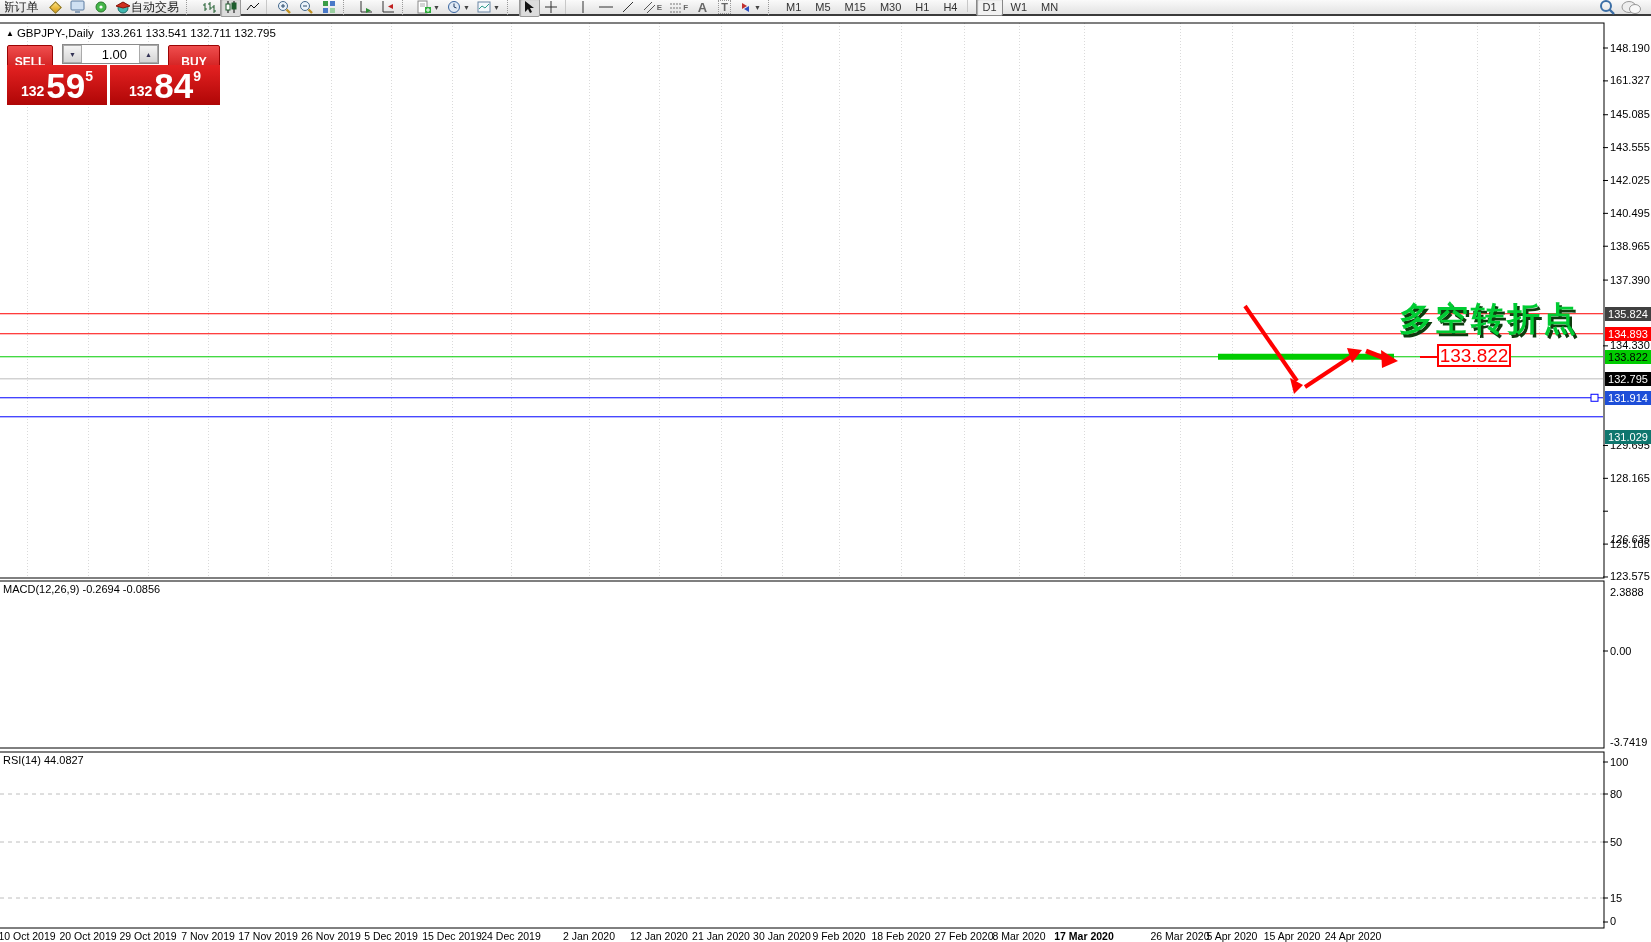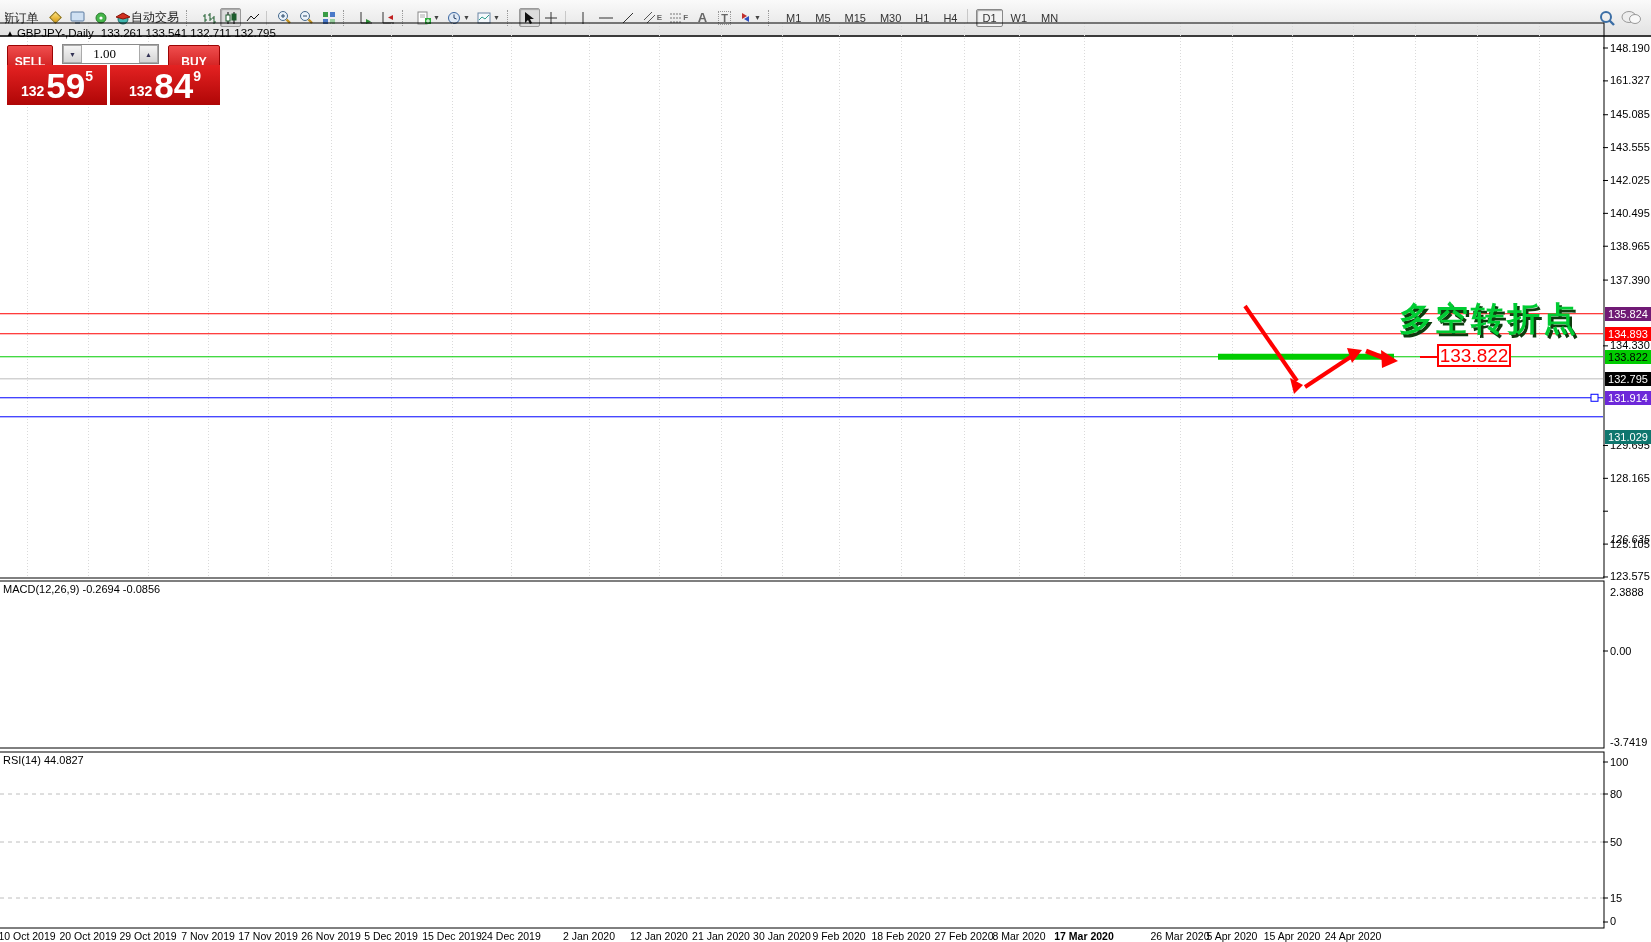--- a/index.html
+++ b/index.html
@@ -1,20 +1,20 @@
 <!DOCTYPE html>
 <html><head>
 <meta charset="utf-8">
 <style>
   *{box-sizing:border-box;margin:0;padding:0}
   html,body{width:1651px;height:942px;overflow:hidden;background:#fff;
     font-family:"Liberation Sans",sans-serif;-webkit-font-smoothing:antialiased}
   #app{position:relative;width:1651px;height:942px;background:#fff}
   
-  #toolbar{position:absolute;left:0;top:0;width:1651px;height:37px;
+  #toolbar{position:absolute;left:0;top:0;width:1651px;height:16px;
     background:linear-gradient(#fafafa,#e2e2e2);border-bottom:2px solid #3a3a3a;
     display:flex;align-items:center;padding:0 4px;gap:1px;font-size:12px;color:#222}
   .sep{width:8px;height:16px;border-left:1px dotted #9a9a9a;margin:0 3px}
   .vsep{width:5px;height:14px;border-left:1px solid #c8c8c8;margin:0 2px}
   .tbb{height:19px;min-width:21px;display:flex;align-items:center;justify-content:center;
     border:1px solid transparent;border-radius:2px;padding:0 2px;gap:1px;cursor:default}
   .tbb.pressed{background:#dcdcdc;border:1px solid #9a9a9a;box-shadow:inset 1px 1px 1px rgba(0,0,0,.25)}
   .caret{font-size:7px;color:#444;margin-left:1px}
   .txtclip{width:40px;overflow:hidden;height:16px;line-height:16px;white-space:nowrap}
   .txtclip span{margin-left:-7px}
@@ -32,22 +32,22 @@
   #title .vals{margin-left:7px}
   
   #trade{position:absolute;left:7px;top:44px;width:213px}
   #trade .row1{display:flex;justify-content:space-between;align-items:stretch;height:20px}
   .tbtn{width:46px;height:33px;margin-top:1px;color:#fff;font-size:12px;font-weight:bold;
     display:flex;align-items:center;justify-content:center;
     background:linear-gradient(#ef4e4e,#c60d0d);border:1px solid #9c0404;border-radius:2px}
   .volwrap{display:flex;height:20px;border:1px solid #8a8a8a;background:#fff}
   .spin{width:19px;background:linear-gradient(#f5f5f5,#d5d5d5);border:1px solid #aaa;
     display:flex;align-items:center;justify-content:center;font-size:7px;color:#335}
-  .volfield{width:57px;border:none;outline:none;font-size:13px;text-align:center;padding-right:12px;
-    font-family:Liberation Serif, serif}
+  .volfield{width:57px;border:none;outline:none;font-size:13px;text-align:right;padding-right:12px;
+    font-family:Liberation Sans, sans-serif}
   #trade .row2{display:flex;margin-top:1px}
   .pricebox{height:40px;color:#fff;background:linear-gradient(#e42222,#af0606);
     display:flex;align-items:flex-end;justify-content:center;padding-bottom:2px}
   .pricebox.sell{width:100px;margin-right:3px}
   .pricebox.buy{width:110px}
   .psmall{font-size:14px;font-weight:bold;margin:0 2px 4px 0}
   .pbig{font-size:35px;font-weight:bold;line-height:34px}
   .psup{font-size:14px;font-weight:bold;align-self:flex-start;margin-top:3px}
   
   #annotation{position:absolute;left:1399px;top:297px;font-size:33px;font-weight:bold;
@@ -397,25 +397,25 @@
       <span class="pt" style="top: 173.986px;">142.025</span>
       <span class="pt" style="top: 206.866px;">140.495</span>
       <span class="pt" style="top: 239.745px;">138.965</span>
       <span class="pt" style="top: 273.592px;">137.390</span>
       <span class="pt" style="top: 339.351px;">134.330</span>
       <span class="pt" style="top: 438.958px;">129.695</span>
       <span class="pt" style="top: 471.837px;">128.165</span>
       <span class="pt" style="top: 533px; font-style: italic;">126.635</span>
       <span class="pt" style="top: 537.597px;">125.105</span>
       <span class="pt" style="top: 570.476px;">123.575</span>
-      <span class="chip" style="top: 306.745px; background: #701a75; color: rgb(255, 255, 255);">135.824</span>
+      <span class="chip" style="top: 306.745px; background: #404040; color: rgb(255, 255, 255);">135.824</span>
       <span class="chip" style="top: 326.753px; background: rgb(255, 0, 0); color: rgb(255, 255, 255);">134.893</span>
       <span class="chip" style="top: 349.768px; background: rgb(0, 204, 0); color: rgb(0, 0, 0);">133.822</span>
       <span class="chip" style="top: 371.839px; background: rgb(0, 0, 0); color: rgb(255, 255, 255);">132.795</span>
-      <span class="chip" style="top: 390.771px; background: #6d28d9; color: rgb(255, 255, 255);">131.914</span>
+      <span class="chip" style="top: 390.771px; background: #1d4ed8; color: rgb(255, 255, 255);">131.914</span>
       <span class="chip" style="top: 430px; background: #0f766e; color: rgb(255, 255, 255);">131.029</span>
     </div>
   <div id="ind-axes">
       <span class="ma" style="top: 586px;">2.3888</span>
       <span class="ma" style="top: 645px;">0.00</span>
       <span class="ma" style="top: 736px;">-3.7419</span>
       <span class="ra" style="top: 756px;">100</span>
       <span class="ra" style="top: 788px;">80</span>
       <span class="ra" style="top: 836px;">50</span>
       <span class="ra" style="top: 892px;">15</span>

